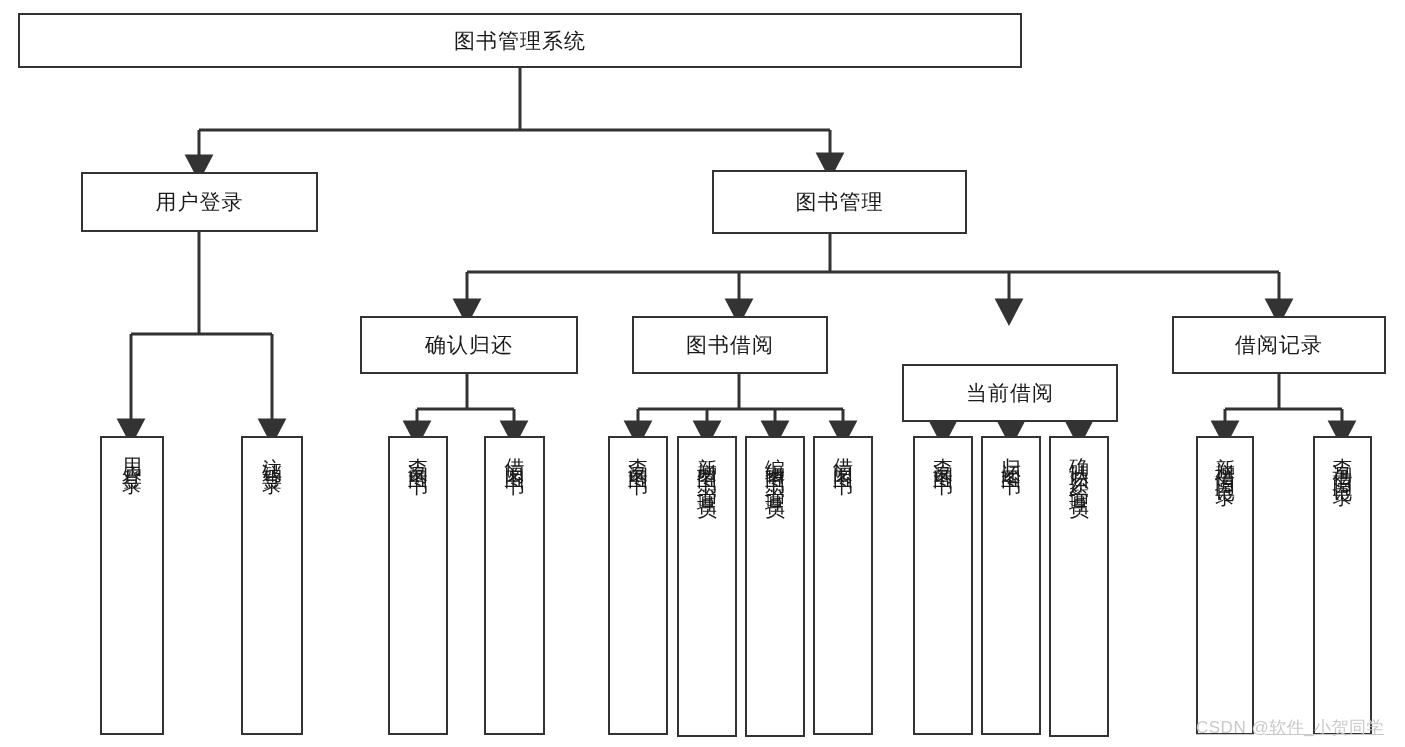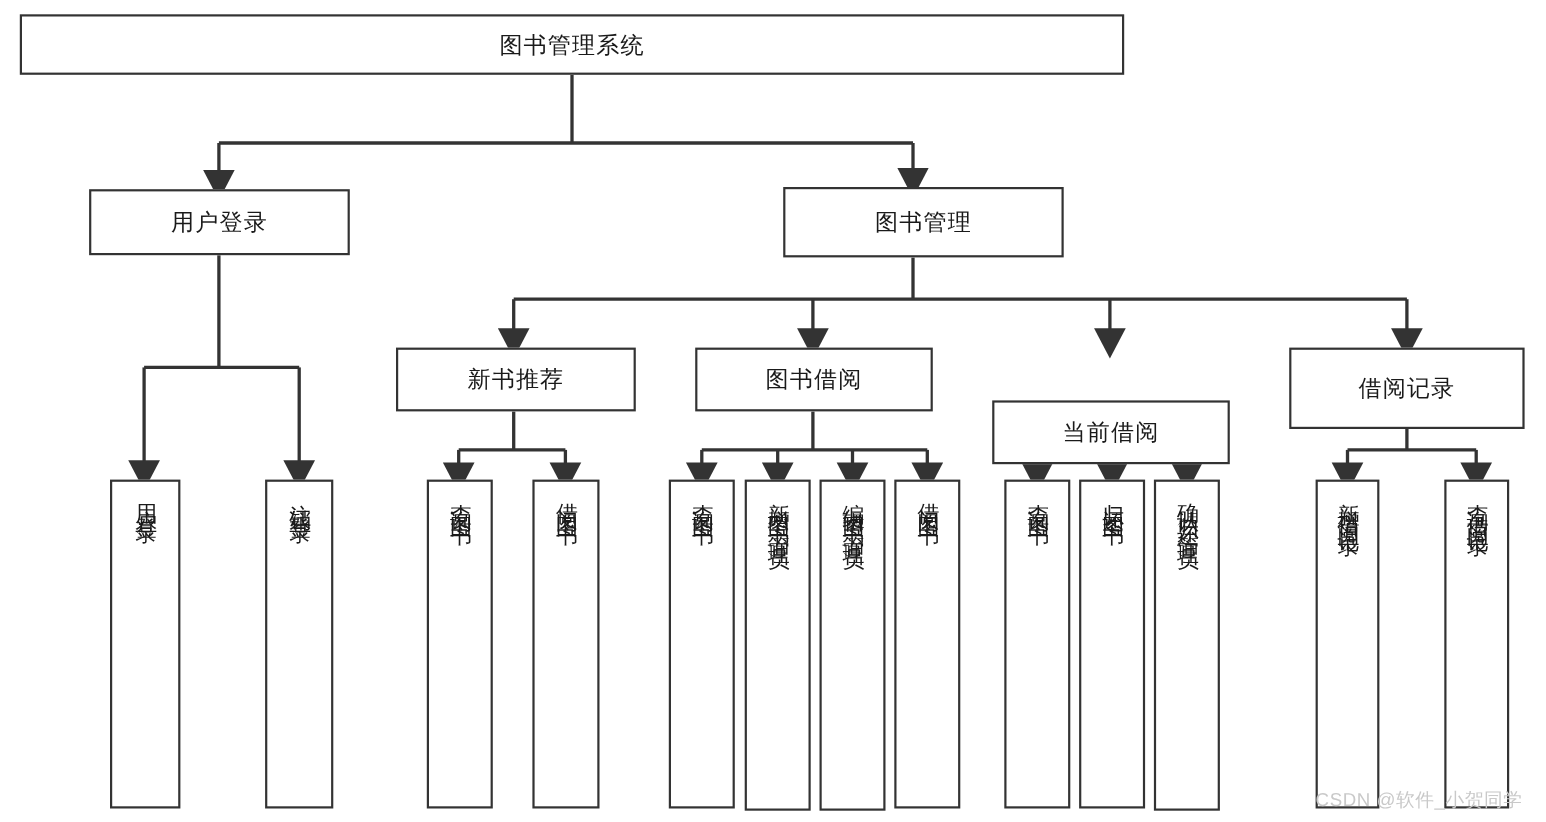--- a/index.html
+++ b/index.html
@@ -51,20 +51,21 @@
     white-space:nowrap;
     display:block;
   }
   .watermark{
     position:absolute;
     font-size:17px;
     color:#c9c9c9;
     white-space:nowrap;
     letter-spacing:0.5px;
     pointer-events:none;
+    text-decoration:underline;
   }
 </style>
 </head>
 <body>
 
 <div id="canvas">
 
   <svg id="edges" viewBox="0 0 1405 747" width="1405" height="747">
     <defs>
       <marker id="arrow" markerWidth="10" markerHeight="11" refX="1.2" refY="5.2" orient="auto" markerUnits="strokeWidth">
@@ -121,29 +122,29 @@
   </div>
 
   <div class="node h" style="left:81px;top:172px;width:237px;height:60px;">
     <span>用户登录</span>
   </div>
   <div class="node h" style="left:712px;top:170px;width:255px;height:64px;">
     <span>图书管理</span>
   </div>
 
   <div class="node h" style="left:360px;top:316px;width:218px;height:58px;">
-    <span>新书推荐</span>
+    <span>确认归还</span>
   </div>
-  <div class="node h" style="left:632px;top:316px;width:216px;height:58px;">
+  <div class="node h" style="left:632px;top:316px;width:196px;height:58px;">
     <span>图书借阅</span>
   </div>
   <div class="node h" style="left:902px;top:316px;width:216px;height:58px;margin-top:48px;">
     <span>当前借阅</span>
   </div>
-  <div class="node h" style="left:1172px;top:316px;width:214px;height:74px;">
+  <div class="node h" style="left:1172px;top:316px;width:214px;height:58px;">
     <span>借阅记录</span>
   </div>
 
   <div class="node v" style="left:100px;top:436px;width:64px;height:299px;">
     <span class="vtext">用户登录</span>
   </div>
   <div class="node v" style="left:241px;top:436px;width:62px;height:299px;">
     <span class="vtext">注销登录</span>
   </div>
 

